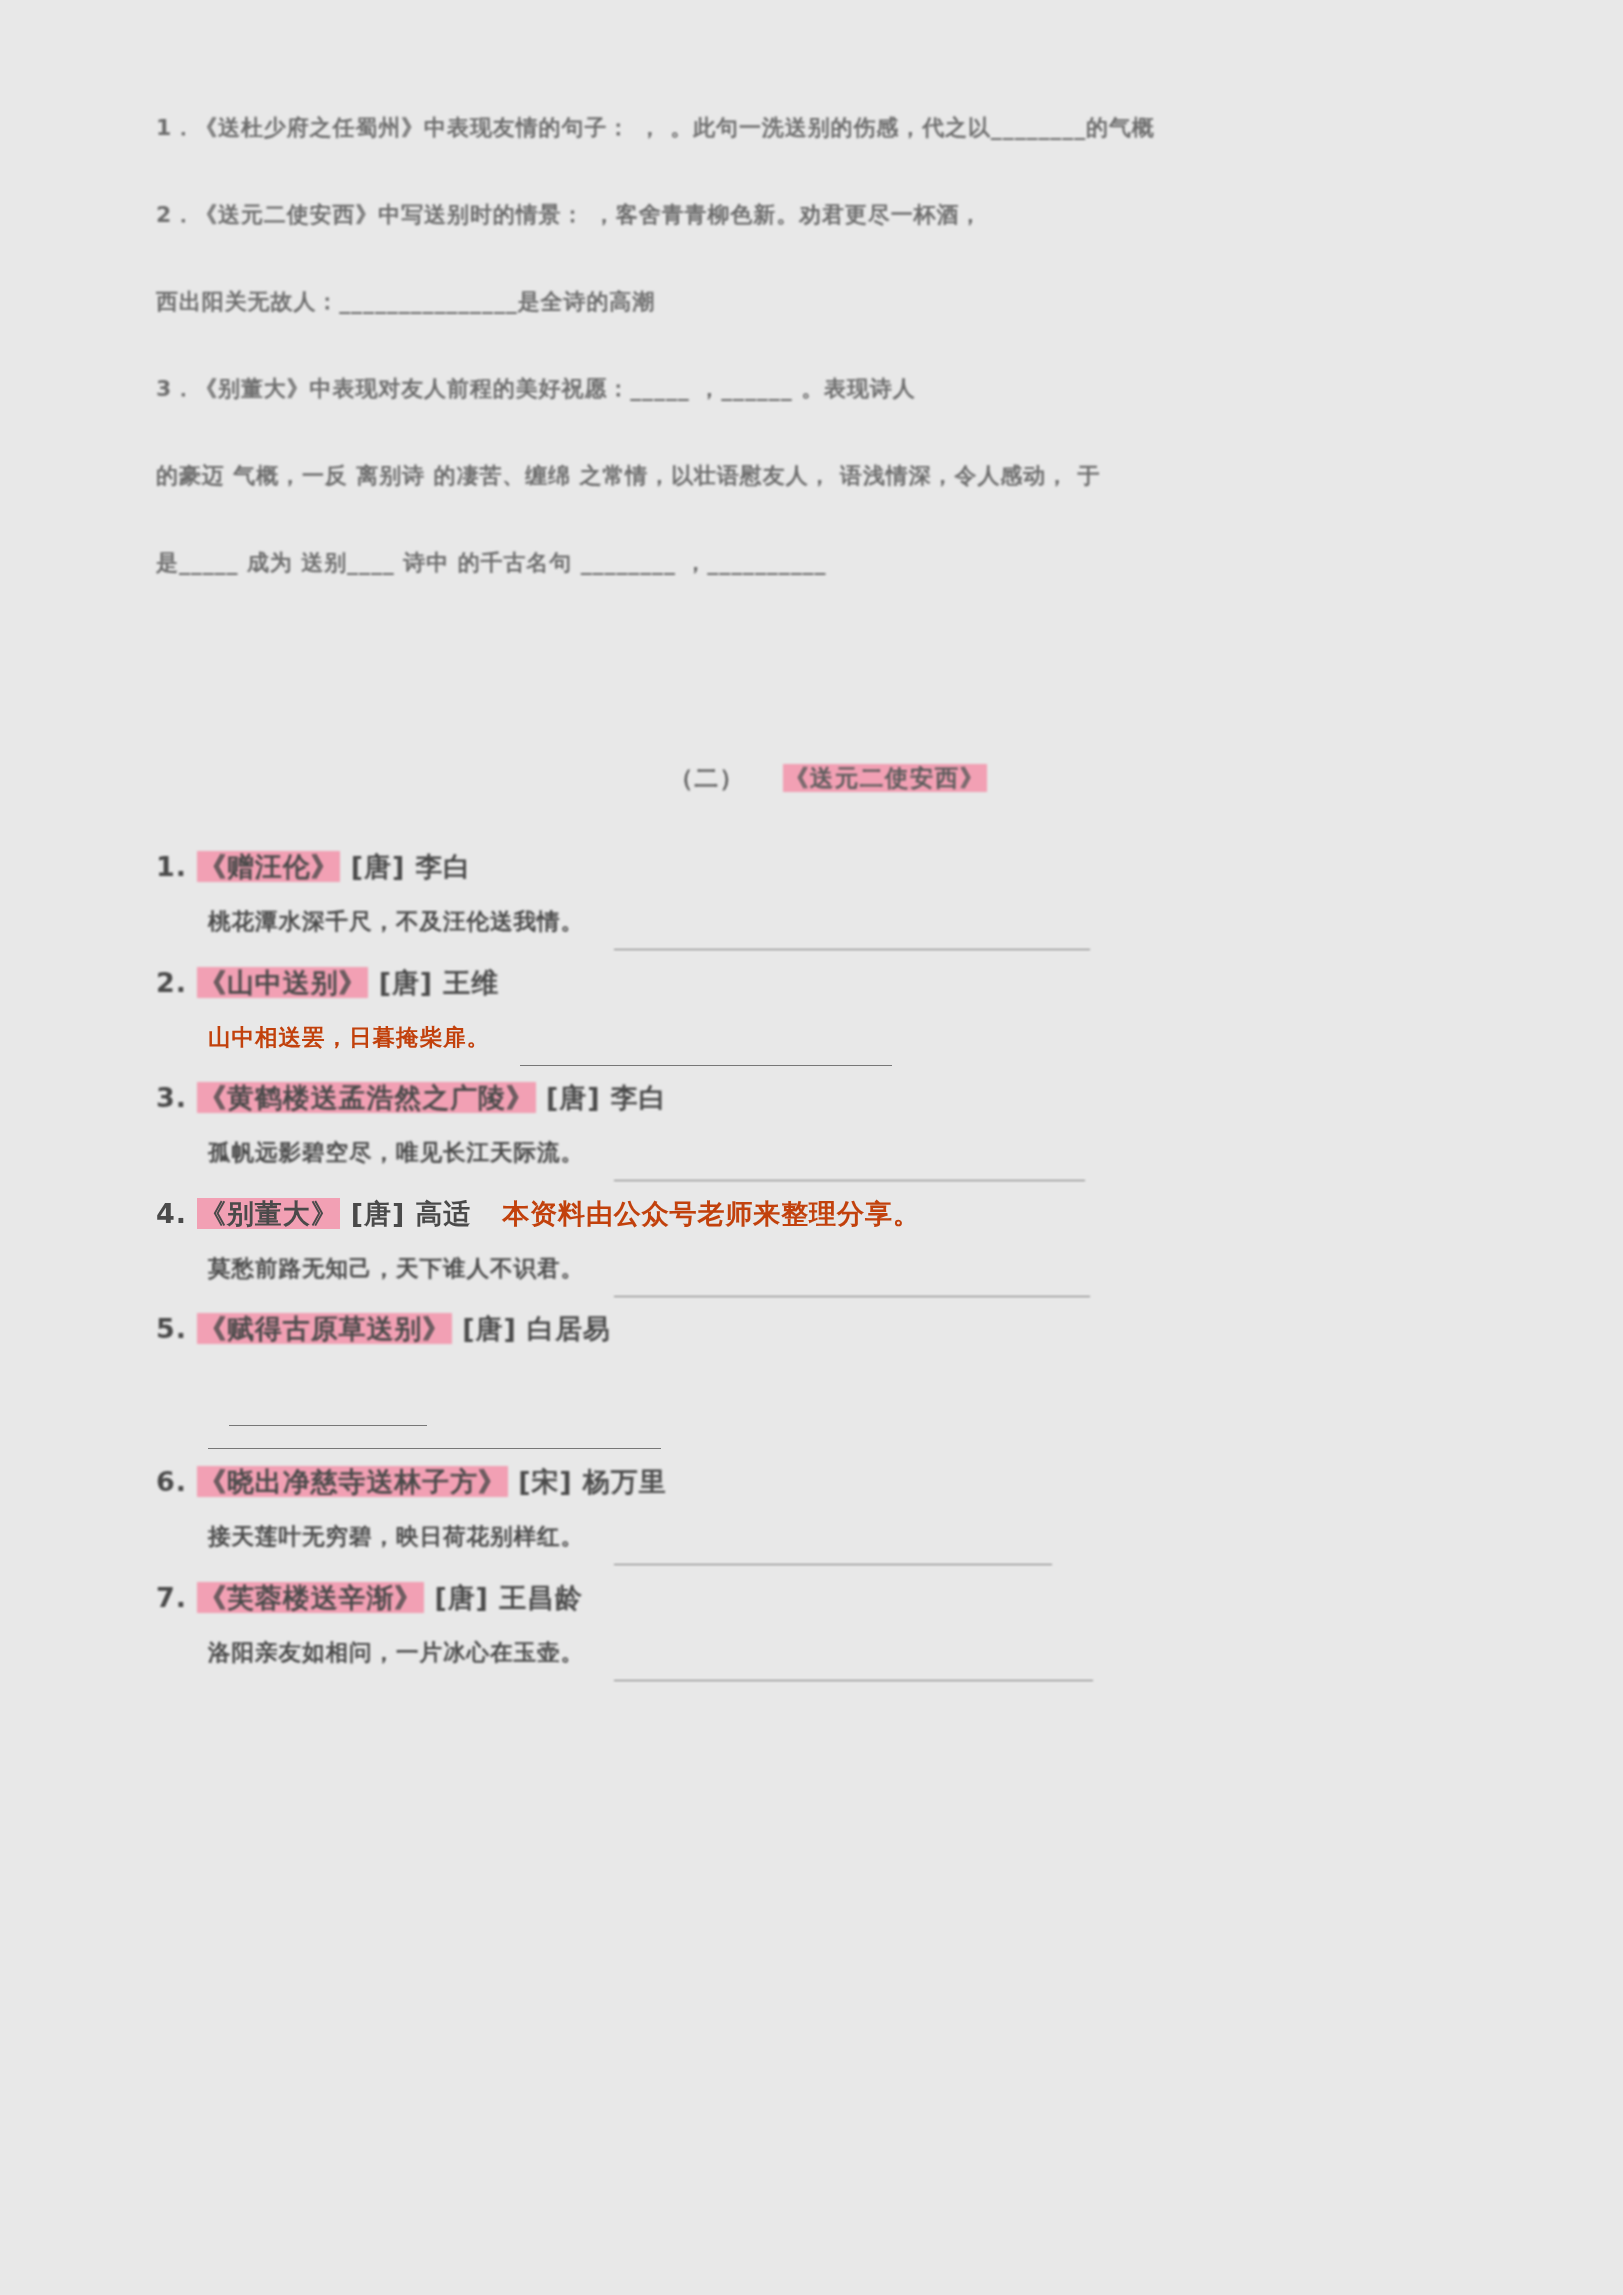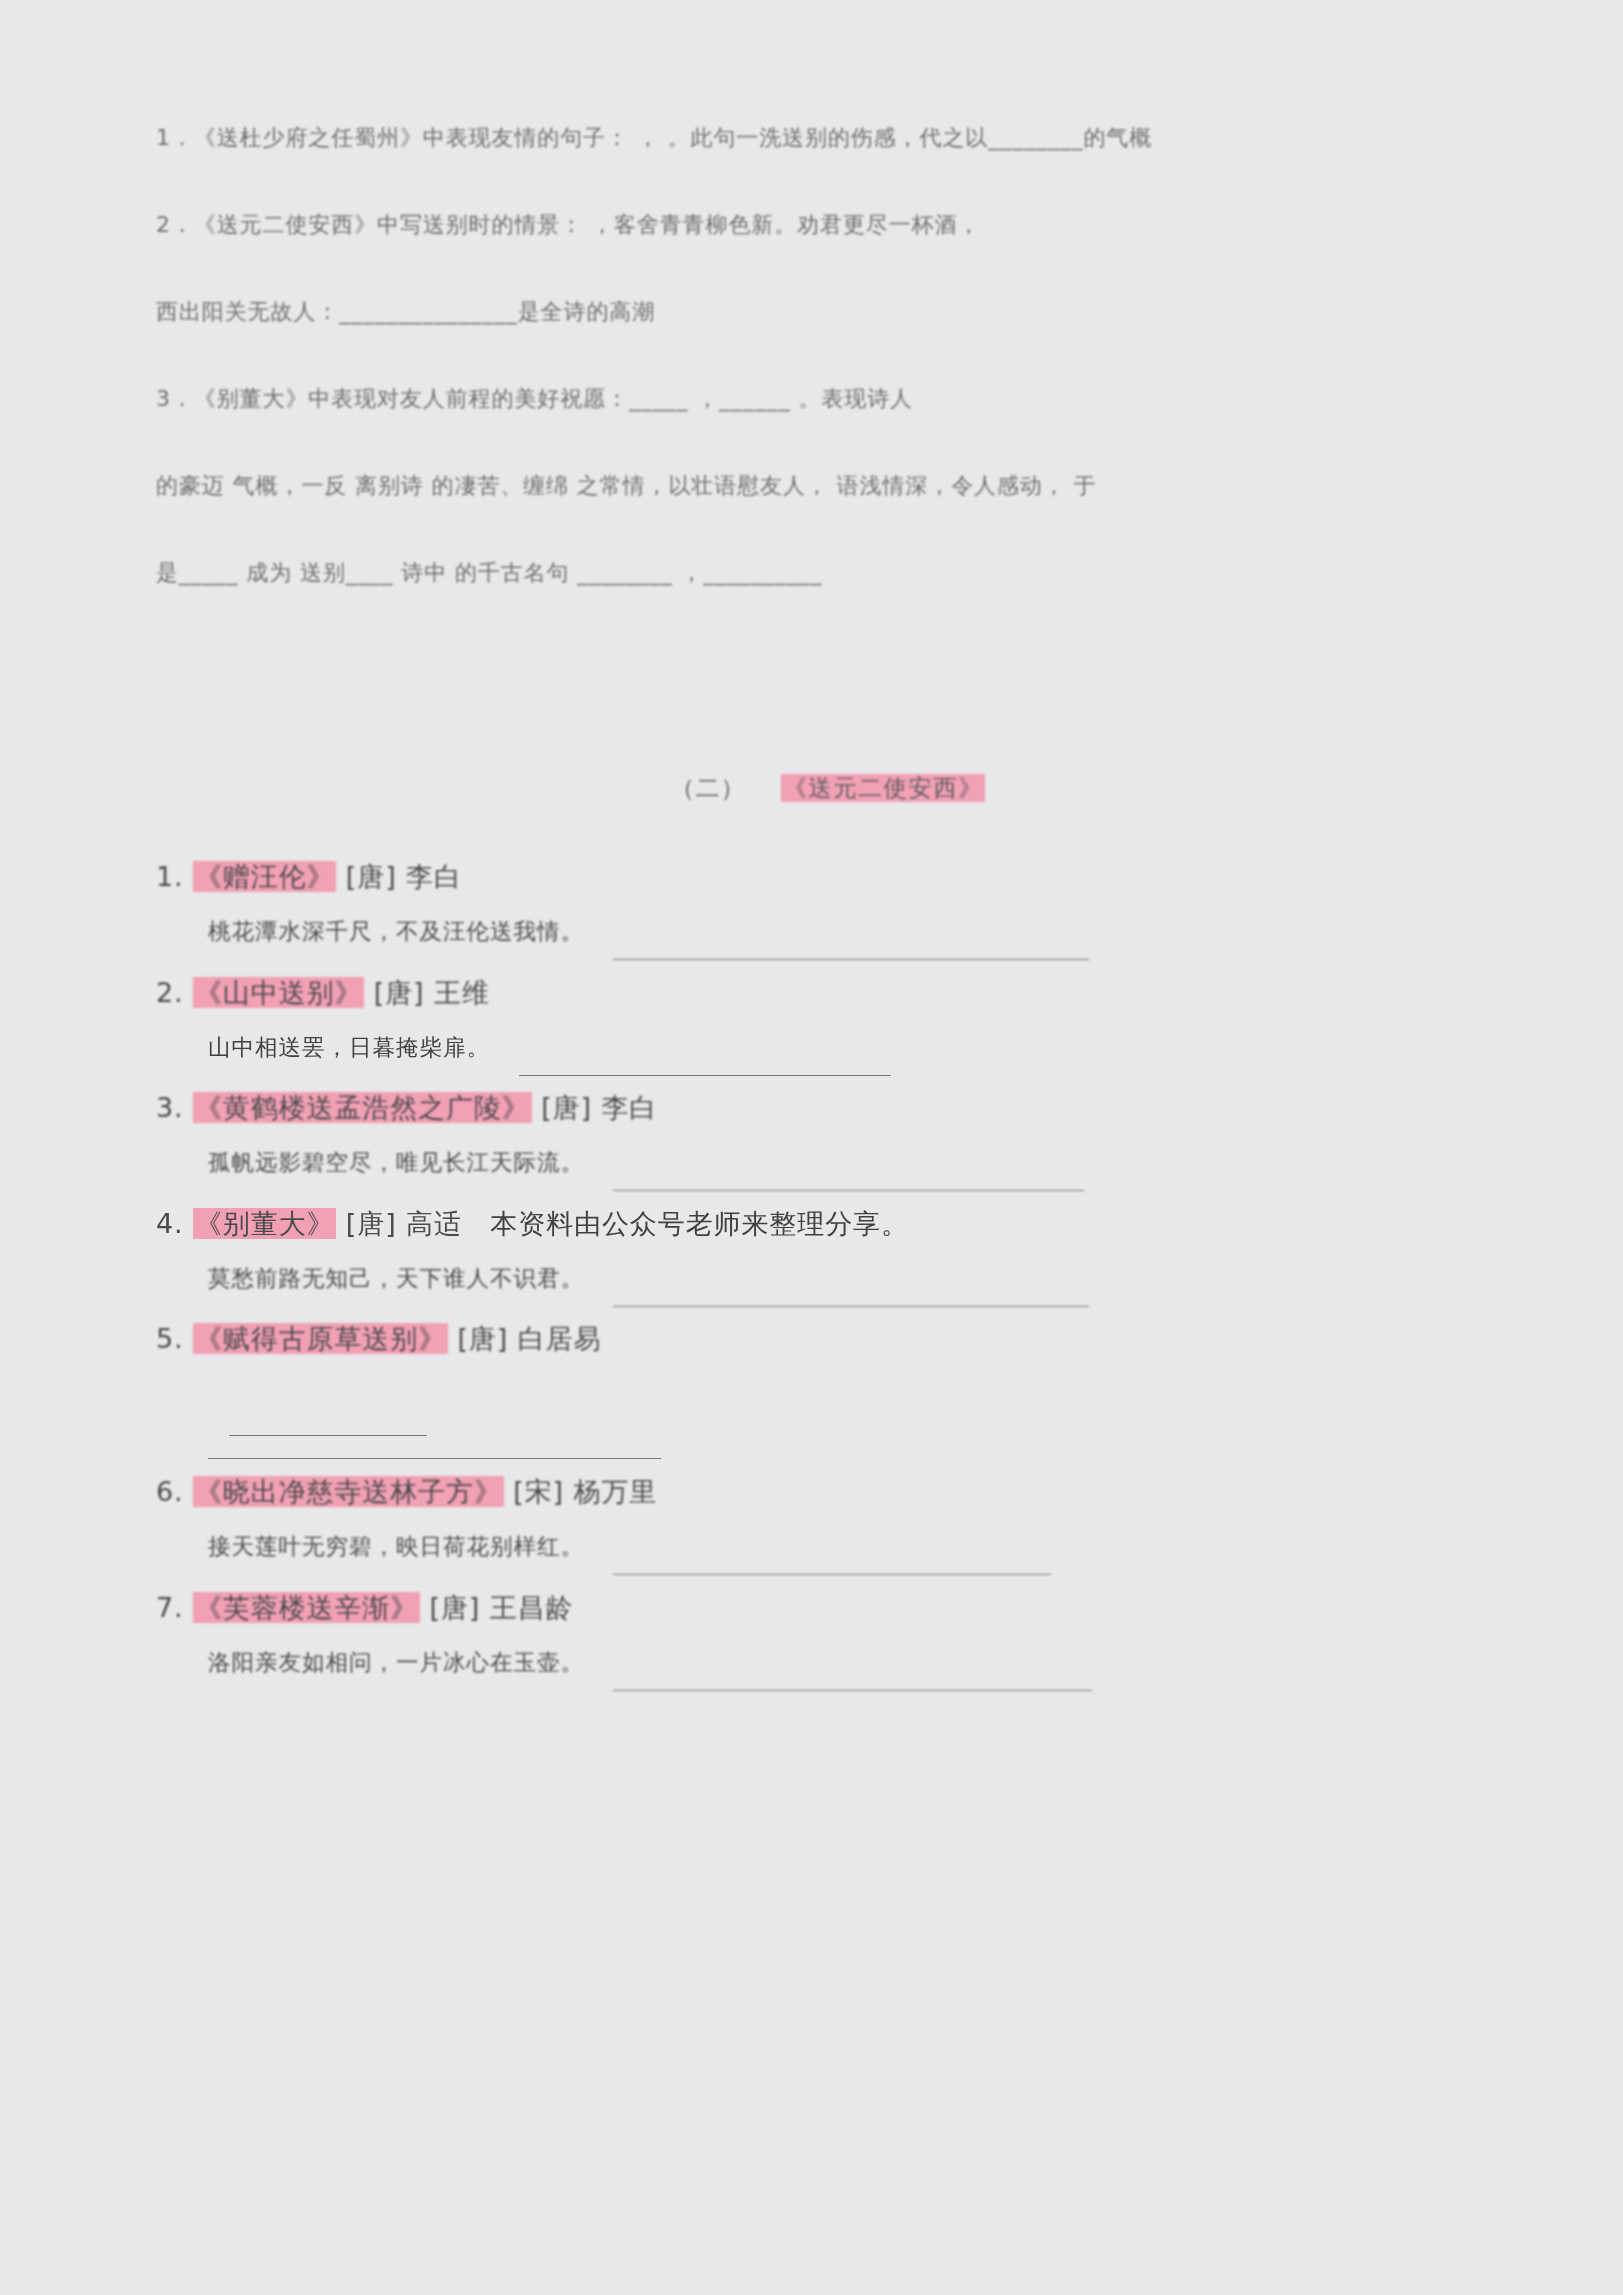--- a/index.html
+++ b/index.html
@@ -15,22 +15,23 @@
     width: 1624px;
     height: 2295px;
     background: #e8e8e8;
     box-sizing: border-box;
     padding: 0;
     overflow: hidden;
   }
   .content {
     position: absolute;
     left: 156px;
-    top: 94px;
+    top: 84px;
     width: 1344px;
+    font-weight: bold;
   }
   
   .blur-block {
     color: #6d6d6d;
     font-size: 22px;
     line-height: 87px;
     letter-spacing: 0.9px;
     filter: blur(1px);
     white-space: nowrap;
   }
@@ -97,21 +98,21 @@
     display: block;
     border-bottom: 1.4px solid #777;
     width: 453px;
     height: 22px;
     margin-left: 0;
   }
   .long-body {
     white-space: normal;
     line-height: 71px;
   }
-  .clear-text { filter: none; color: #404040; }
+  .clear-text { filter: none; color: #c2410c; }
 </style>
 </head>
 <body>
 
 <div class="page">
   <div class="content">
 
     <div class="blur-block">
       <span class="line">1．《送杜少府之任蜀州》中表现友情的句子：     ，      。此句一洗送别的伤感，代之以________的气概</span>
       <span class="line">2．《送元二使安西》中写送别时的情景：      ，客舍青青柳色新。劝君更尽一杯酒，</span>

